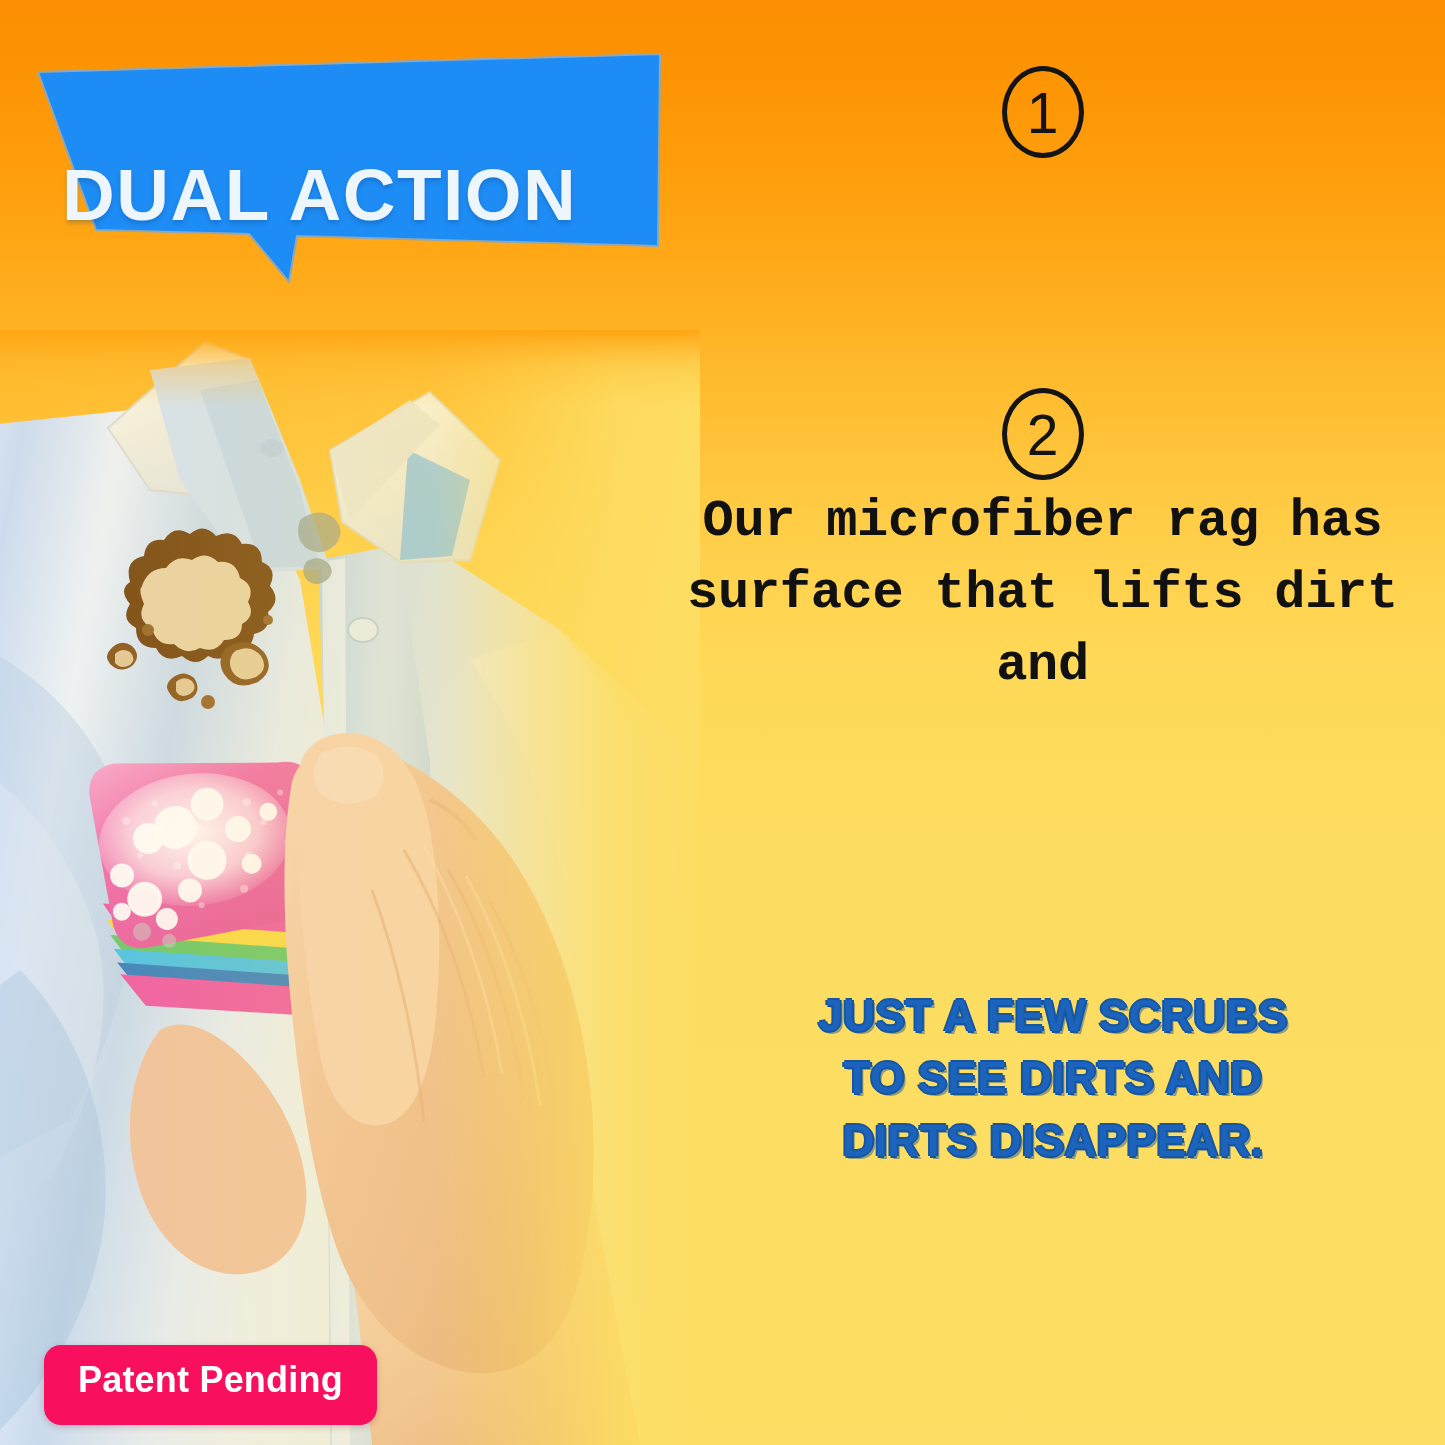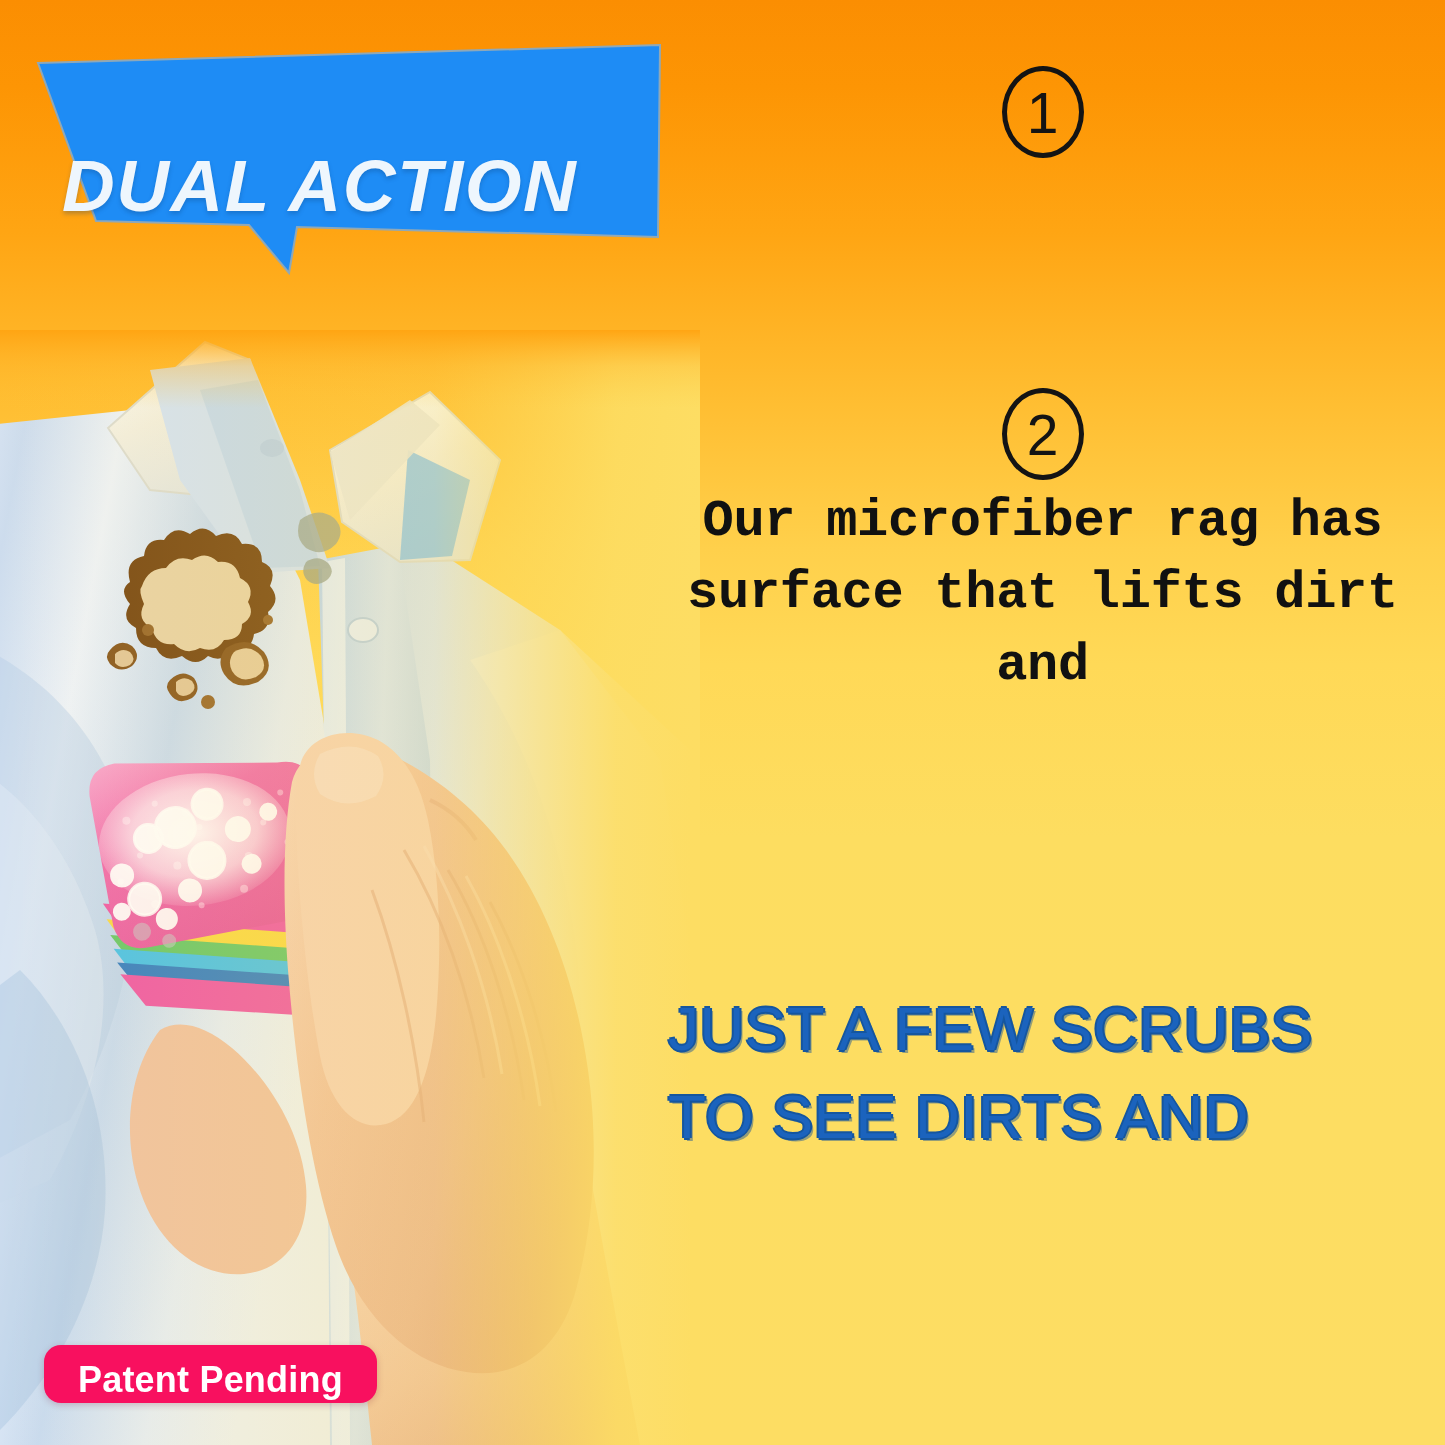--- a/index.html
+++ b/index.html
@@ -33,24 +33,23 @@
     width: 700px;
     height: 1115px;
     overflow: hidden;
   }
   .photo svg { display: block; }
 
   
   .banner {
     position: absolute;
     left: 0px;
-    top: 37px;
+    top: 46px;
     width: 700px;
     height: 290px;
-    font-style: italic;
   }
   .banner svg { display:block; }
   .banner-label {
     position: absolute;
     left: 62px;
     top: 107px;
     width: 600px;
     font-size: 73px;
     font-weight: 700;
     letter-spacing: 1.5px;
@@ -92,38 +91,38 @@
     padding: 0 26px;
     letter-spacing: -0.3px;
   }
   .step-2 .step-text { font-size: 52px; line-height: 1.38; font-family: Liberation Mono, monospace; }
 
   .cta {
     position: absolute;
     left: 28px;
     top: 985px;
     width: 770px;
-    text-align: left;
-    font-size: 62px;
-    font-weight: 400;
+    text-align: center;
+    font-size: 44px;
+    font-weight: 700;
     line-height: 1.42;
     letter-spacing: 0.5px;
     color: #1b63bd;
     text-shadow:
        2px 0 0 #15569f, -2px 0 0 #15569f,
        0 2px 0 #15569f, 0 -2px 0 #15569f,
        3px 3px 0 rgba(20,80,150,.45);
   }
 
   
   .badge {
     position: absolute;
     left: 44px;
     top: 1345px;
-    padding: 14px 34px 2px 34px;
+    padding: 14px 34px 24px 34px;
     background: #f8105f;
     border-radius: 17px;
     color: #ffffff;
     font-size: 36px;
     font-weight: 700;
     letter-spacing: 0.2px;
     box-shadow: 0 2px 7px rgba(120,0,40,.22);
   }
 </style>
 </head>
@@ -370,18 +369,19 @@
       <div class="circle-num">2</div>
       <div class="step-text">
         <div>Our microfiber rag has</div>
         <div>surface that lifts dirt and</div>
       </div>
     </div>
 
     <div class="cta">
       <div>JUST A FEW SCRUBS</div>
       <div>TO SEE DIRTS AND</div>
+      <div>DIRTS DISAPPEAR.</div>
     </div>
   </div>
 
   <div class="badge">Patent Pending</div>
 
 </div>
 
 </body></html>

